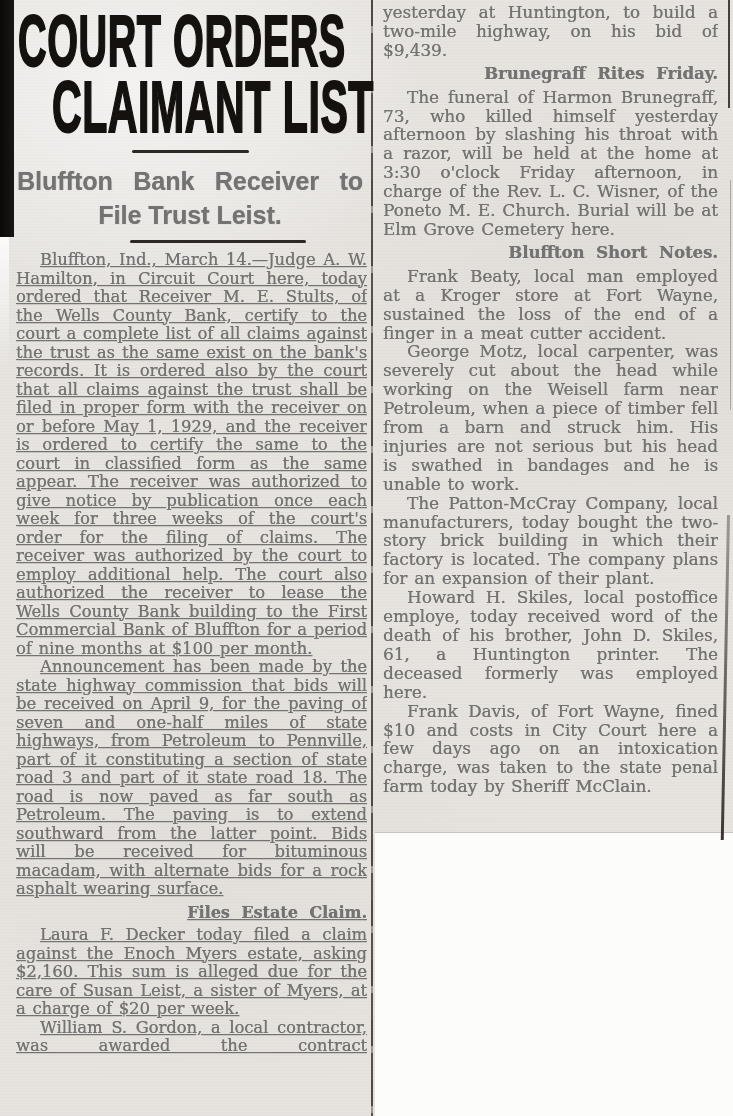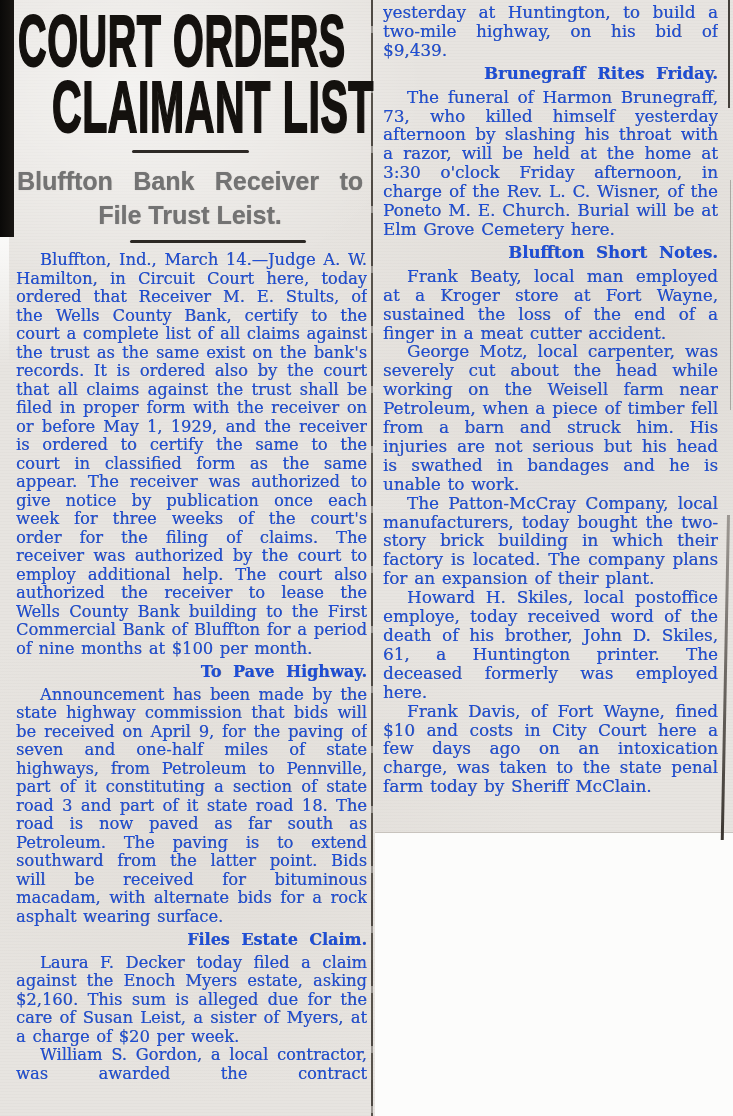--- a/index.html
+++ b/index.html
@@ -60,23 +60,23 @@
   .subhead {
     position:absolute; left:17px; top:164px; width:346px;
     font-family:"Liberation Sans", sans-serif; font-weight:bold;
     font-size:25px; line-height:34px; color:#737373;
     text-shadow:0.3px 0.3px 0.7px rgba(40,34,28,0.45);
   }
   .subhead .l1 { text-align:justify; text-align-last:justify; }
   .subhead .l2 { text-align:center; }
   
   .body-col {
-    position:absolute; color:#1d4ed8; text-align:justify; overflow:hidden;
+    position:absolute; color:#737373; text-align:justify; overflow:hidden;
   }
-  .left-body  { left:16px;  top:251px; width:351px; height:865px; font-size:16.3px; line-height:18.5px; }
+  .left-body  { left:16px;  top:251px; width:351px; height:865px; font-size:16.3px; line-height:18.5px;text-decoration:underline; }
   .right-body { left:383px; top:3px;   width:335px; height:830px; font-size:16.8px; line-height:18.9px; }
   .body-col p {
     margin:0; text-indent:24px; word-spacing:1.5px;
     text-shadow:0.3px 0.3px 0.6px rgba(45,38,32,0.5);
   }
   .body-col p.heading {
     text-align:right; text-indent:0; font-weight:bold;
     word-spacing:6px; margin:5px 0 4px; font-size:0.98em;
   }
   .body-col p.continuation { text-indent:0; }
@@ -103,21 +103,20 @@
   <div class="subhead">
     <div class="l1">Bluffton Bank Receiver to</div>
     <div class="l2">File Trust Leist.</div>
   </div>
 
   <div class="rule rule2"></div>
 
   <div class="body-col left-body">
 
   <p class="paragraph">Bluffton, Ind., March 14.—Judge A. W. Hamilton, in Circuit Court here, today ordered that Receiver M. E. Stults, of the Wells County Bank, certify to the court a complete list of all claims against the trust as the same exist on the bank's records. It is ordered also by the court that all claims against the trust shall be filed in proper form with the receiver on or before May 1, 1929, and the receiver is ordered to certify the same to the court in classified form as the same appear. The receiver was authorized to give notice by publication once each week for three weeks of the court's order for the filing of claims. The receiver was authorized by the court to employ additional help. The court also authorized the receiver to lease the Wells County Bank building to the First Commercial Bank of Bluffton for a period of nine months at $100 per month.</p>
-      <p class="heading">To Pave Highway.</p>
       <p class="paragraph">Announcement has been made by the state highway commission that bids will be received on April 9, for the paving of seven and one-half miles of state highways, from Petroleum to Pennville, part of it constituting a section of state road 3 and part of it state road 18. The road is now paved as far south as Petroleum. The paving is to extend southward from the latter point. Bids will be received for bituminous macadam, with alternate bids for a rock asphalt wearing surface.</p>
       <p class="heading">Files Estate Claim.</p>
       <p class="paragraph">Laura F. Decker today filed a claim against the Enoch Myers estate, asking $2,160. This sum is alleged due for the care of Susan Leist, a sister of Myers, at a charge of $20 per week.</p>
       <p class="paragraph cutoff">William S. Gordon, a local contractor, was awarded the contract</p>
     </div>
 
   <div class="body-col right-body">
 
   <p class="paragraph continuation">yesterday at Huntington, to build a two-mile highway, on his bid of $9,439.</p>
       <p class="heading">Brunegraff Rites Friday.</p>

